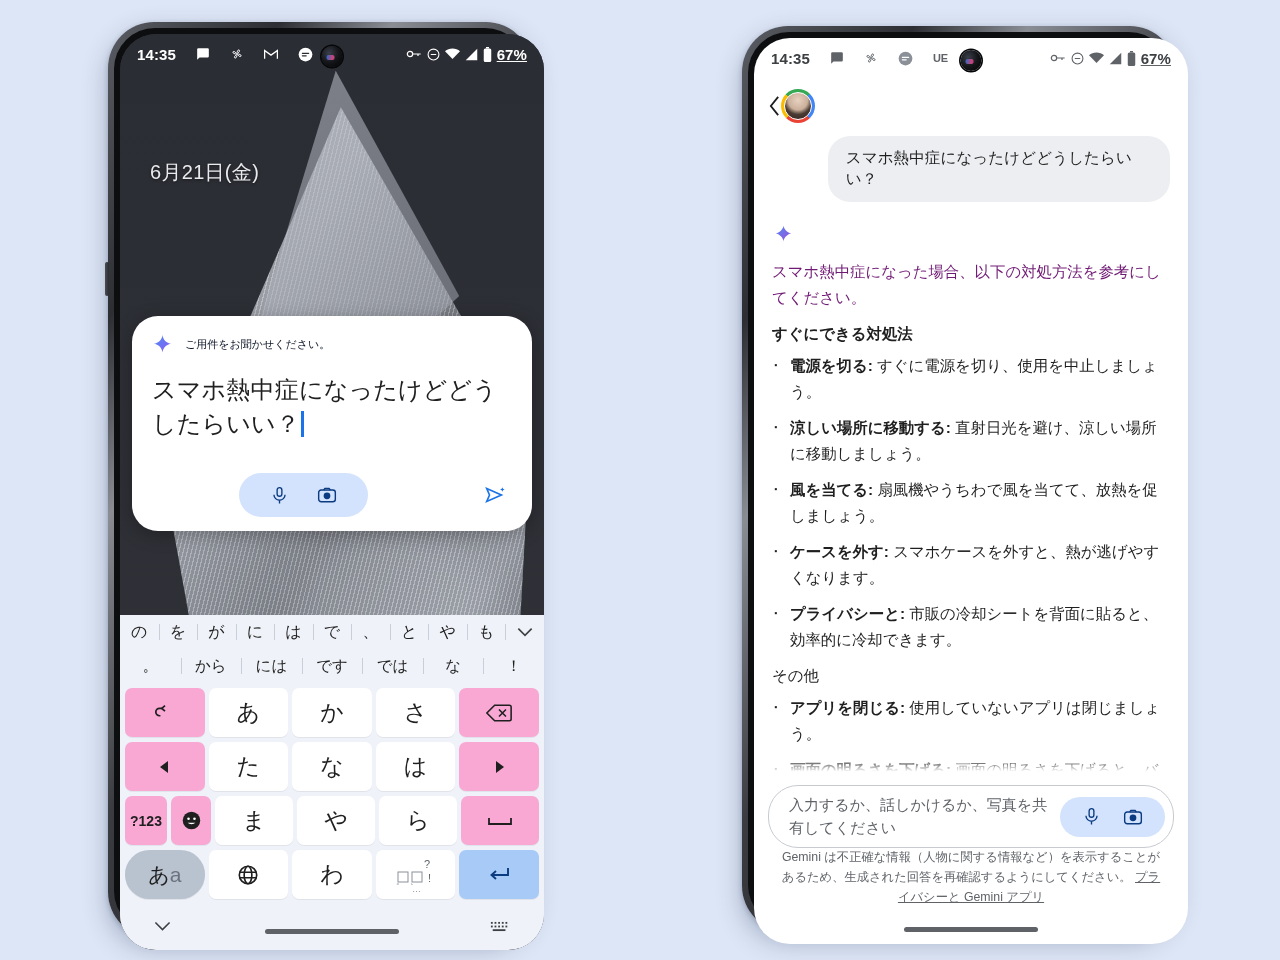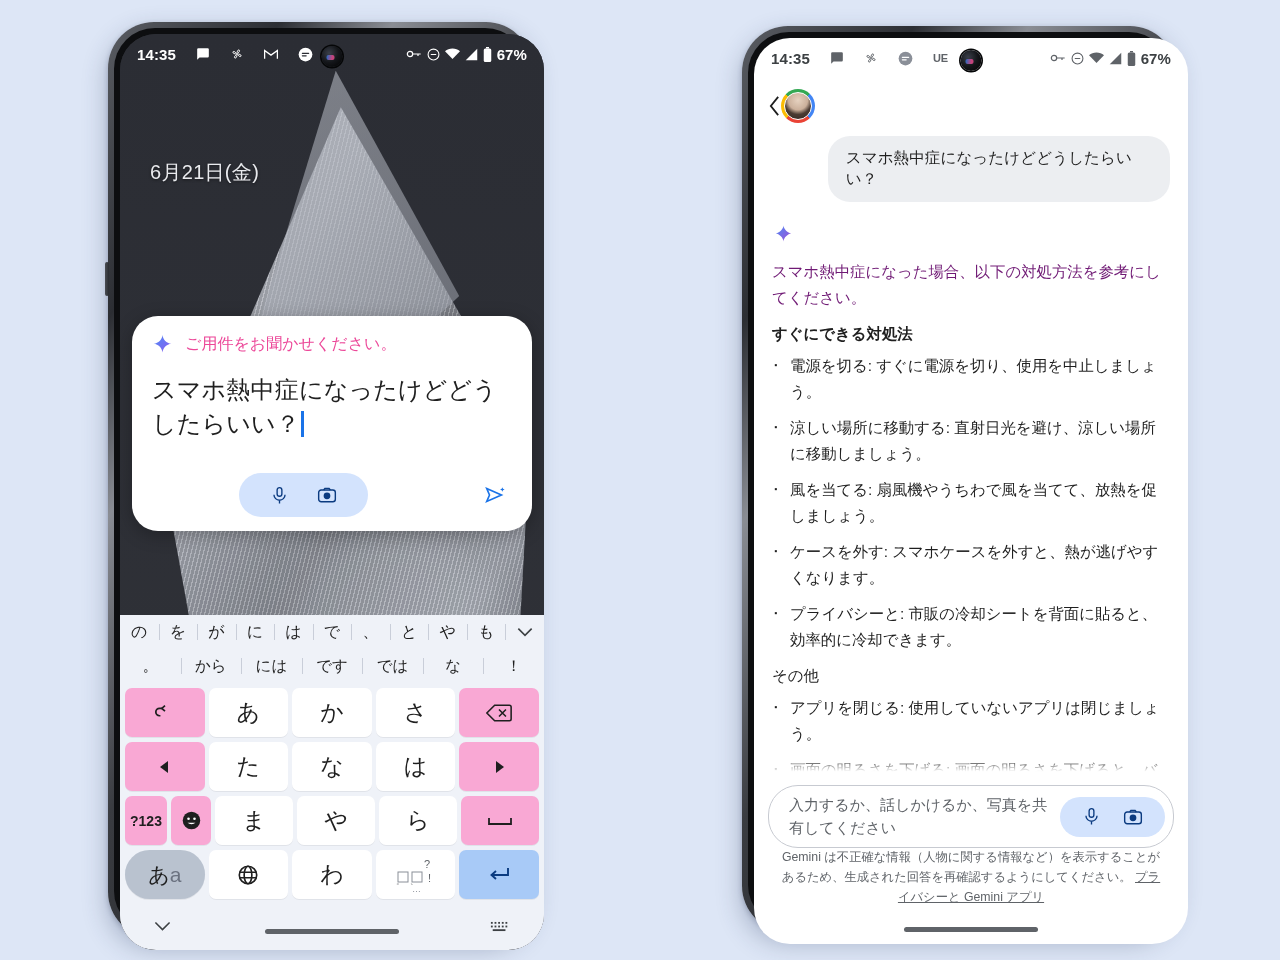--- a/index.html
+++ b/index.html
@@ -47,21 +47,21 @@
   
   .statusbar {
     position: relative;
     height: 40px;
     display: flex; align-items: center;
     padding: 0 17px;
     font-size: 14.5px;
     z-index: 5;
   }
   .sb-left  { display: flex; align-items: center; gap: 20px; }
-  .sb-right { display: flex; align-items: center; gap: 5px; margin-left: auto; }
+  .sb-right { display: flex; align-items: center; gap: 5px; margin-left: auto; text-decoration: underline; }
   .sb-clock { font-size: 15px; font-weight: 600; letter-spacing: .1px; }
   .camhole {
     position: absolute; left: 50%; top: 12px;
     transform: translateX(-50%);
     width: 21px; height: 21px; border-radius: 50%;
     background: radial-gradient(circle at 36% 34%, #3a3f49 0%, #14161a 48%, #000 100%);
     box-shadow: 0 0 0 1.5px #050607;
     z-index: 6;
   }
   .camhole::after {
@@ -107,21 +107,21 @@
   .assist-card {
     position: absolute;
     left: 12px; right: 12px;
     top: 282px;
     background: #fff;
     border-radius: 26px;
     padding: 18px 20px 14px 20px;
     box-shadow: 0 4px 18px rgba(0,0,0,.28);
   }
   .assist-head { display: flex; align-items: center; gap: 12px; }
-  .assist-hint { font-size: 16px; color: #ec4899; }
+  .assist-hint { font-size: 11px; color: #0f172a; }
   .assist-input {
     margin-top: 18px;
     font-size: 24px; line-height: 1.42;
     color: #1f1f1f; letter-spacing: .2px;
     word-break: break-all;
   }
   .caret {
     display: inline-block; width: 2.5px; height: 26px;
     background: #1a73e8; vertical-align: -5px; margin-left: 1px;
   }
@@ -239,21 +239,21 @@
   .gem-star { margin: 22px 0 12px 2px; }
   .ans-p { font-size: 15.4px; line-height: 1.72; color: #701a75; }
   .ans-h { font-size: 15.4px; font-weight: 700; margin: 12px 0 8px 0; }
   .ans-h.plain { font-weight: 400; }
   .ans-li {
     display: flex; gap: 9px;
     font-size: 15.4px; line-height: 1.72;
     margin-bottom: 9px;
   }
   .ans-li .bullet { flex: 0 0 9px; color: #1f1f1f; }
-  .ans-li b { font-weight: 400; }
+  .ans-li b { font-weight: 700; }
   .fade-mask {
     position: absolute; left: 0; right: 0; bottom: 0; height: 16px;
     background: linear-gradient(180deg, rgba(255,255,255,0), #fff 85%);
   }
 
   .composer {
     position: absolute; left: 14px; right: 14px; bottom: 96px;
     display: flex; align-items: center;
     border: 1px solid #c7cad1;
     border-radius: 30px;

